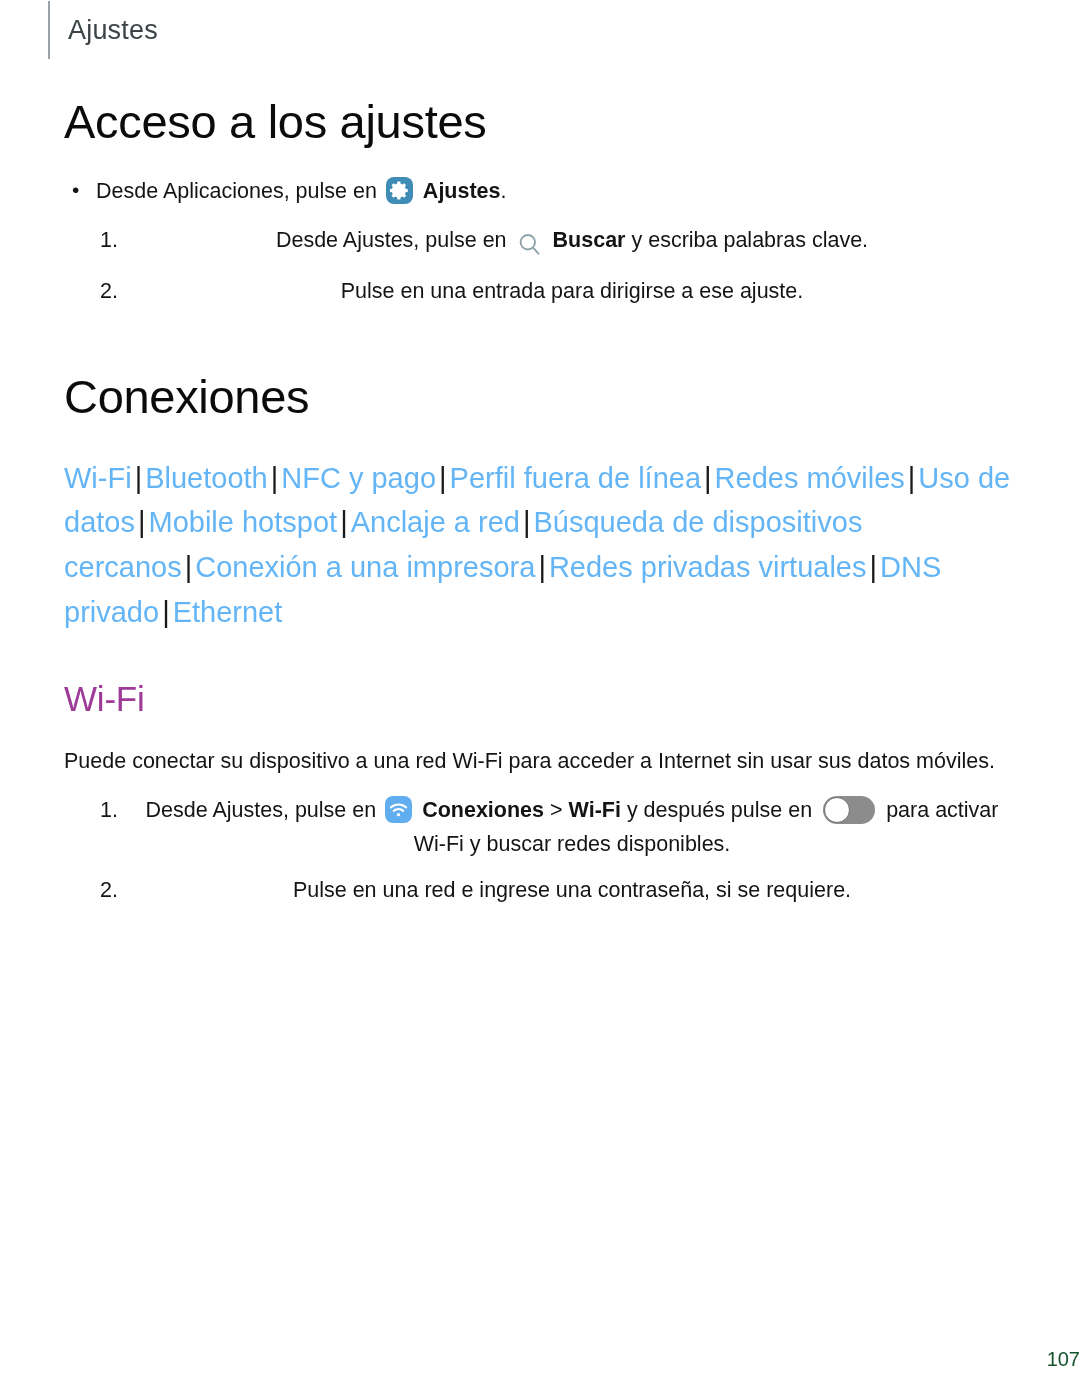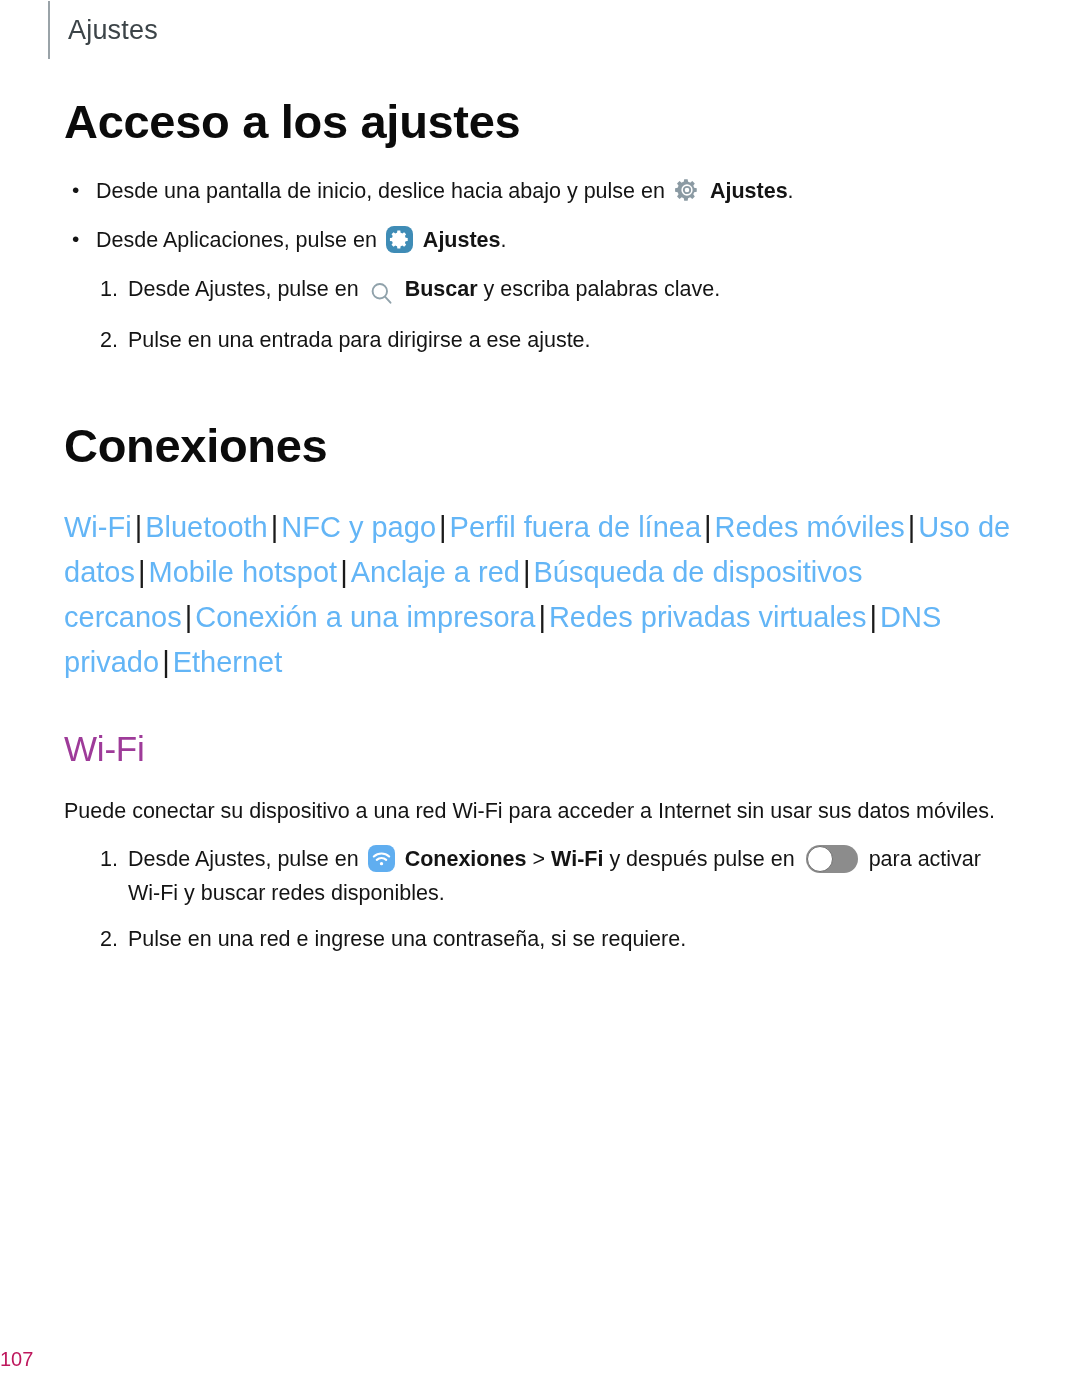--- a/index.html
+++ b/index.html
@@ -41,21 +41,21 @@
   
   .content {
     position: absolute;
     top: 96px;
     left: 64px;
     width: 952px;
   }
 
   h1.doc-h1 {
     font-size: 47px;
-    font-weight: 700;
+    font-weight: 400;
     line-height: 1.12;
     margin: 0 0 26px 0;
     letter-spacing: -0.3px;
     color: #0b0b0b;
   }
   h1.doc-h1.second {
     margin-top: 62px;
     margin-bottom: 32px;
   }
   h2.doc-h2 {
@@ -108,20 +108,21 @@
     padding: 0;
     counter-reset: li;
   }
   ol.numbers > li {
     position: relative;
     padding-left: 64px;
     font-size: 21.5px;
     line-height: 1.58;
     margin-bottom: 12px;
     color: #141414;
+    text-align: center;
   }
   ol.numbers > li::before {
     counter-increment: li;
     content: counter(li) ".";
     position: absolute;
     left: 26px;
     top: 0;
     width: 28px;
     text-align: right;
     font-size: 21.5px;
@@ -186,48 +187,38 @@
     font-weight: 400;
     padding: 0 3px;
   }
 
   
   .page-number {
     position: absolute;
     left: 0;
     right: 0;
     bottom: 26px;
-    text-align: left;
+    text-align: right;
     font-size: 20px;
-    color: #be185d;
+    color: #14532d;
   }
 </style>
 </head>
 <body>
 
 <div class="page-header">
   <div class="header-rule"></div>
   <div class="header-title">Ajustes</div>
 </div>
 
 <div class="content">
 
   <h1 class="doc-h1">Acceso a los ajustes</h1>
 
   <ul class="bullets">
-    <li>
-      <span>Desde una pantalla de inicio, deslice hacia abajo y pulse en</span>
-      <span class="icon-inline">
-        <svg class="icon-gear-plain" viewBox="0 0 24 24" aria-hidden="true">
-          <path fill="#8b9aa3" d="M12 8.2a3.8 3.8 0 1 0 0 7.6 3.8 3.8 0 0 0 0-7.6zm0 5.9a2.1 2.1 0 1 1 0-4.2 2.1 2.1 0 0 1 0 4.2z"></path>
-          <path fill="#8b9aa3" d="M21 13.6v-3.2l-2.4-.4a7 7 0 0 0-.8-1.9l1.4-2-2.3-2.3-2 1.4a7 7 0 0 0-1.9-.8L12.6 2H9.4L9 4.4a7 7 0 0 0-1.9.8l-2-1.4-2.3 2.3 1.4 2a7 7 0 0 0-.8 1.9L1 10.4v3.2l2.4.4c.2.7.5 1.3.8 1.9l-1.4 2 2.3 2.3 2-1.4c.6.3 1.2.6 1.9.8l.4 2.4h3.2l.4-2.4c.7-.2 1.3-.5 1.9-.8l2 1.4 2.3-2.3-1.4-2c.3-.6.6-1.2.8-1.9l2.4-.4zM12 17.2A5.2 5.2 0 1 1 12 6.8a5.2 5.2 0 0 1 0 10.4z"></path>
-        </svg>
-      </span>
-      <strong class="bold">Ajustes</strong><span>.</span>
-    </li>
     <li>
       <span>Desde Aplicaciones, pulse en</span>
       <span class="icon-inline icon-badge settings">
         <svg width="27" height="27" viewBox="0 0 24 24" aria-hidden="true">
           <path fill="#ffffff" d="M12 9.4a2.6 2.6 0 1 0 0 5.2 2.6 2.6 0 0 0 0-5.2zm0 4a1.4 1.4 0 1 1 0-2.8 1.4 1.4 0 0 1 0 2.8z"></path>
           <path fill="#ffffff" d="M19.3 13.3v-2.6l-1.9-.3a5.7 5.7 0 0 0-.6-1.5l1.1-1.6-1.8-1.8-1.6 1.1a5.7 5.7 0 0 0-1.5-.6l-.3-1.9h-2.6l-.3 1.9a5.7 5.7 0 0 0-1.5.6L6.7 5.5 4.9 7.3 6 8.9a5.7 5.7 0 0 0-.6 1.5l-1.9.3v2.6l1.9.3c.1.5.3 1 .6 1.5l-1.1 1.6 1.8 1.8 1.6-1.1c.5.3 1 .5 1.5.6l.3 1.9h2.6l.3-1.9c.5-.1 1-.3 1.5-.6l1.6 1.1 1.8-1.8-1.1-1.6c.3-.5.5-1 .6-1.5l1.9-.3z"></path>
         </svg>
       </span>
       <strong class="bold">Ajustes</strong><span>.</span>
     </li>

